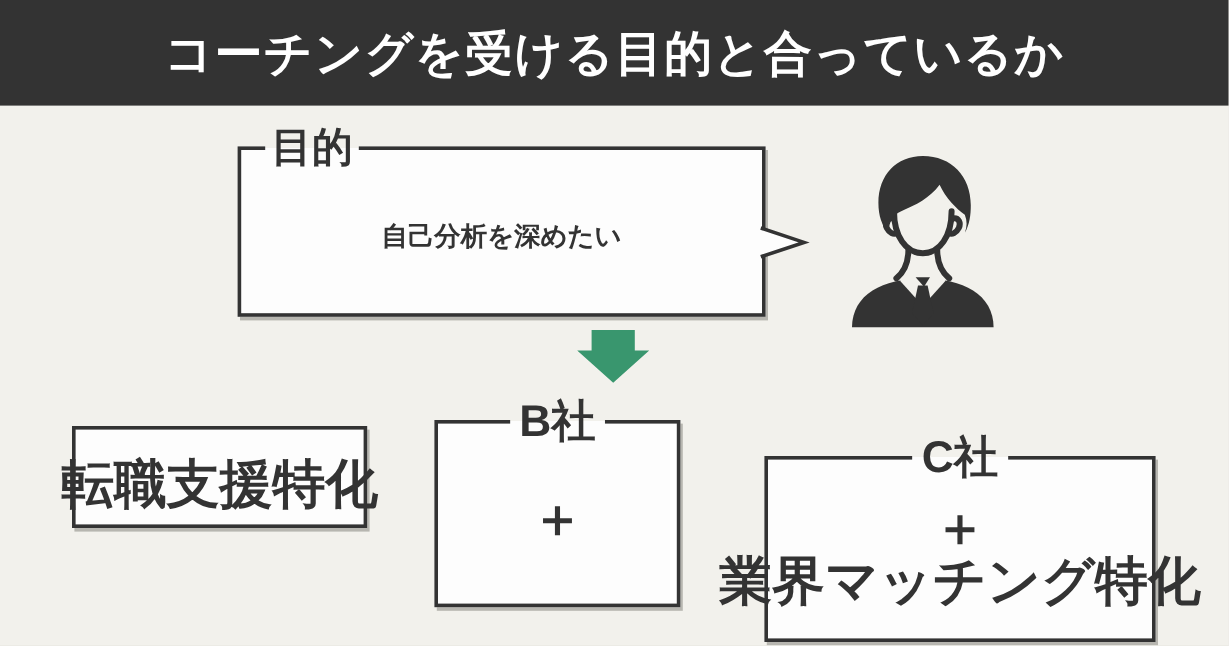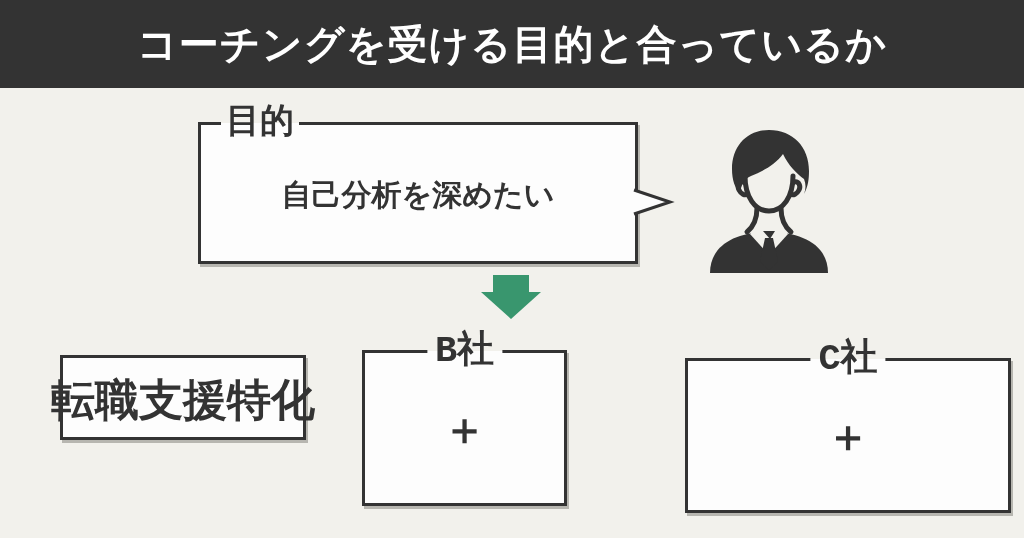--- a/index.html
+++ b/index.html
@@ -11,21 +11,21 @@
     --text:#333333;
     --arrow-green:#39966e;
   }
   *{margin:0;padding:0;box-sizing:border-box;}
   html,body{background:#e8e7e2;}
   .stage{
     position:relative;
     width:1024px;height:538px;
     background:var(--background);
     overflow:hidden;
-    font-family:Liberation Mono, monospace;
+    font-family:Liberation Sans, sans-serif;
     color:var(--text);
   }
   
   .titlebar{
     position:absolute;left:0;top:0;width:1024px;height:88px;
     background:var(--header-bg);
     display:flex;align-items:center;justify-content:center;
   }
   .titlebar h1{
     font-size:40px;font-weight:bold;letter-spacing:1px;
@@ -41,21 +41,21 @@
   }
   .bubble-label{
     position:absolute;left:20px;top:-22px;
     font-size:34px;font-weight:bold;line-height:40px;
     padding:0 5px;white-space:nowrap;
     background:linear-gradient(to bottom,var(--background) 0 50%,var(--box-fill) 50% 100%);
   }
   .bubble-lines{
     position:absolute;inset:0;
     display:flex;flex-direction:column;justify-content:center;align-items:center;
-    font-size:30px;font-weight:bold;line-height:40px;
+    font-size:22px;font-weight:bold;line-height:40px;
     padding-top:8px;white-space:nowrap;gap:40px;
   }
   .bubble-tail{
     position:absolute;left:calc(100% - 2px);top:63px;
     width:40px;height:28px;overflow:visible;
   }
   
   .person{position:absolute;left:700px;top:126px;width:138px;height:147px;}
   .person svg{width:100%;height:100%;display:block;}
   
@@ -63,21 +63,21 @@
   .arrow svg{width:100%;height:100%;display:block;}
   
   .company{
     position:absolute;
     background:var(--box-fill);
     border:3px solid var(--border);
     box-shadow:2px 3px 0 rgba(110,110,104,.45);
   }
   .company-a{left:60px;top:355px;width:246px;height:85px;}
   .company-b{left:362px;top:350px;width:205px;height:156px;}
-  .company-c{left:637px;top:358px;width:326px;height:155px;margin-left:48px;}
+  .company-c{left:637px;top:380px;width:326px;height:155px;}
   .company-label{
     position:absolute;top:-22px;left:50%;transform:translateX(-50%);
     font-size:37px;font-weight:bold;line-height:40px;
     padding:0 8px;white-space:nowrap;
     background:linear-gradient(to bottom,var(--background) 0 50%,var(--box-fill) 50% 100%);
   }
   .company-lines{
     position:absolute;inset:0;
     display:flex;flex-direction:column;justify-content:center;align-items:center;
     font-size:44px;font-weight:bold;line-height:45px;
@@ -148,16 +148,17 @@
     <span class="company-label">B社</span>
     <div class="company-lines">
       <div>＋</div>
     </div>
   </section>
 
   <section class="company company-c">
     <span class="company-label">C社</span>
     <div class="company-lines">
       <div>＋</div>
+      <div>業界マッチング特化</div>
     </div>
   </section>
 
 </div>
 
 </body></html>

